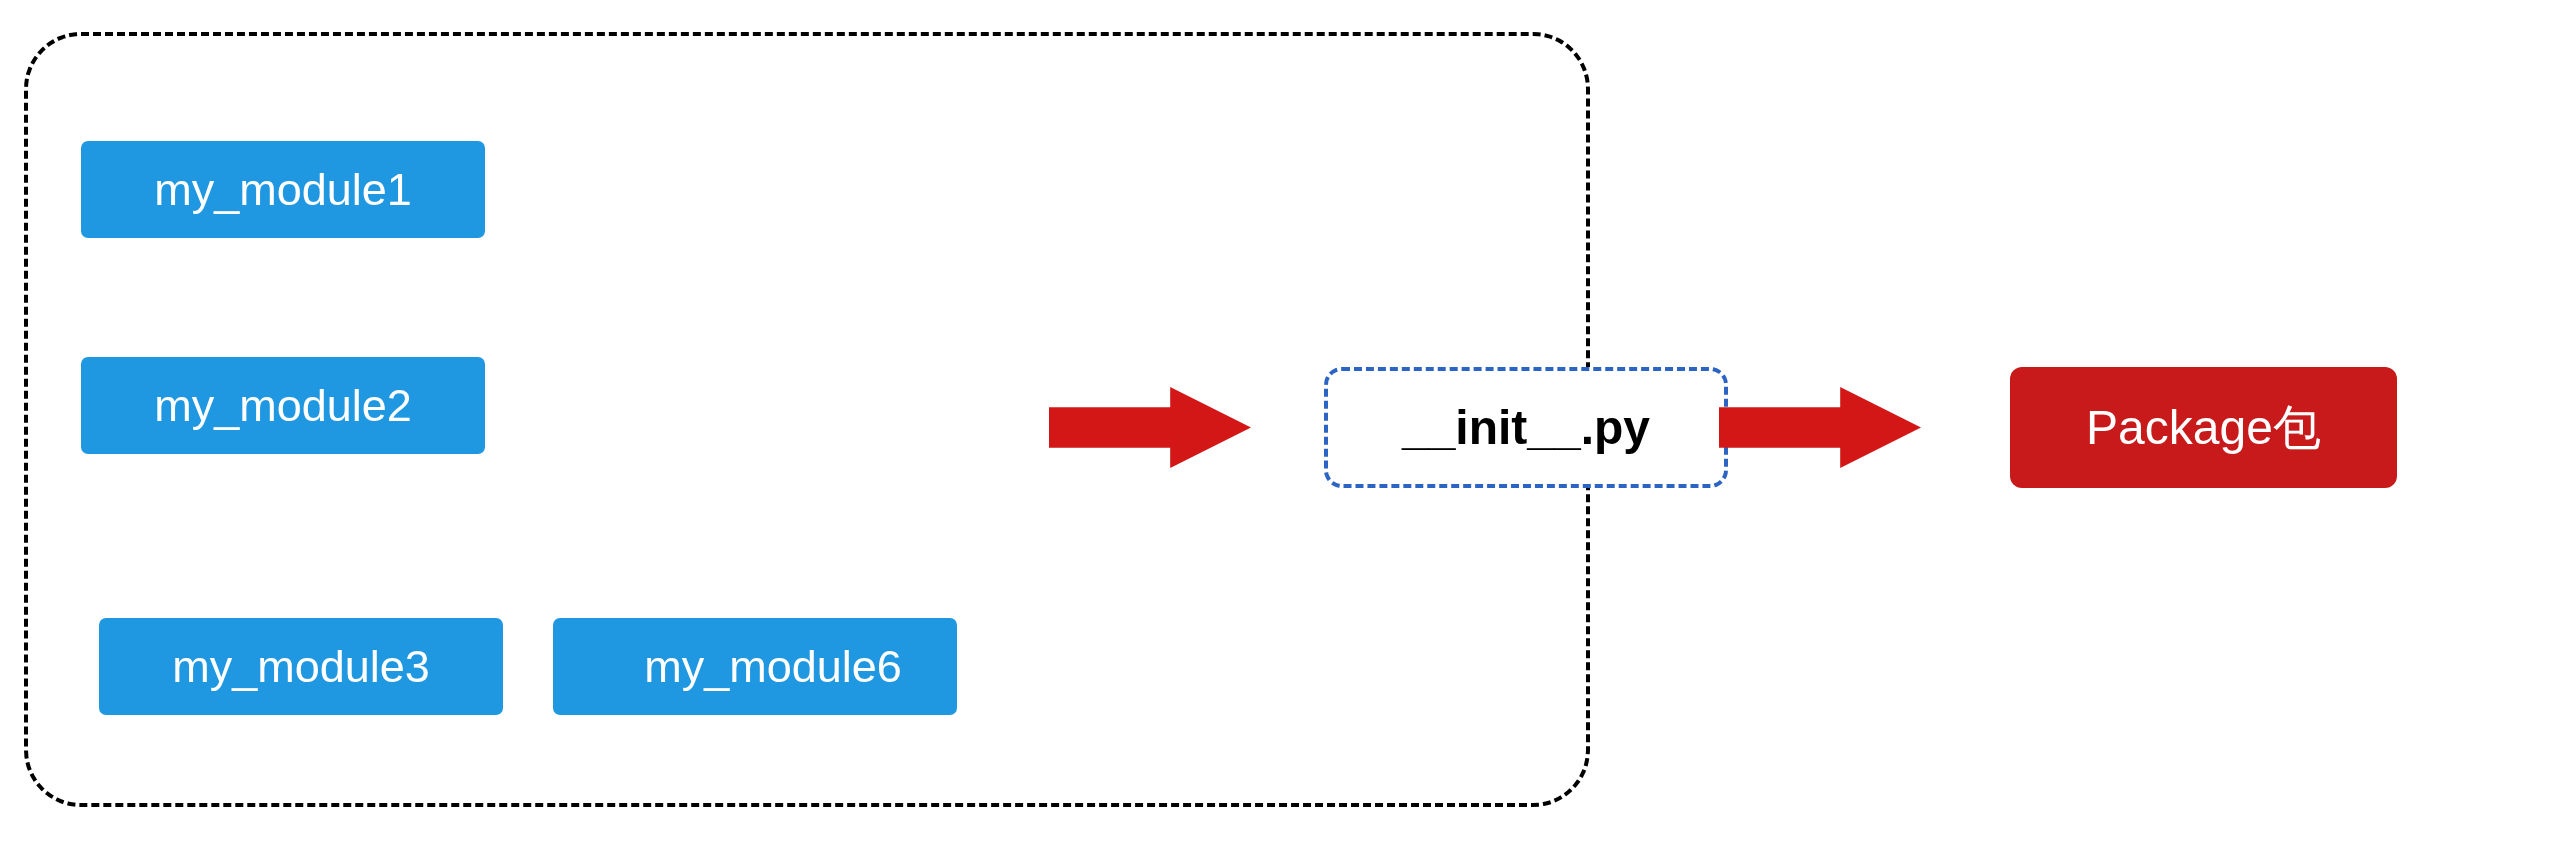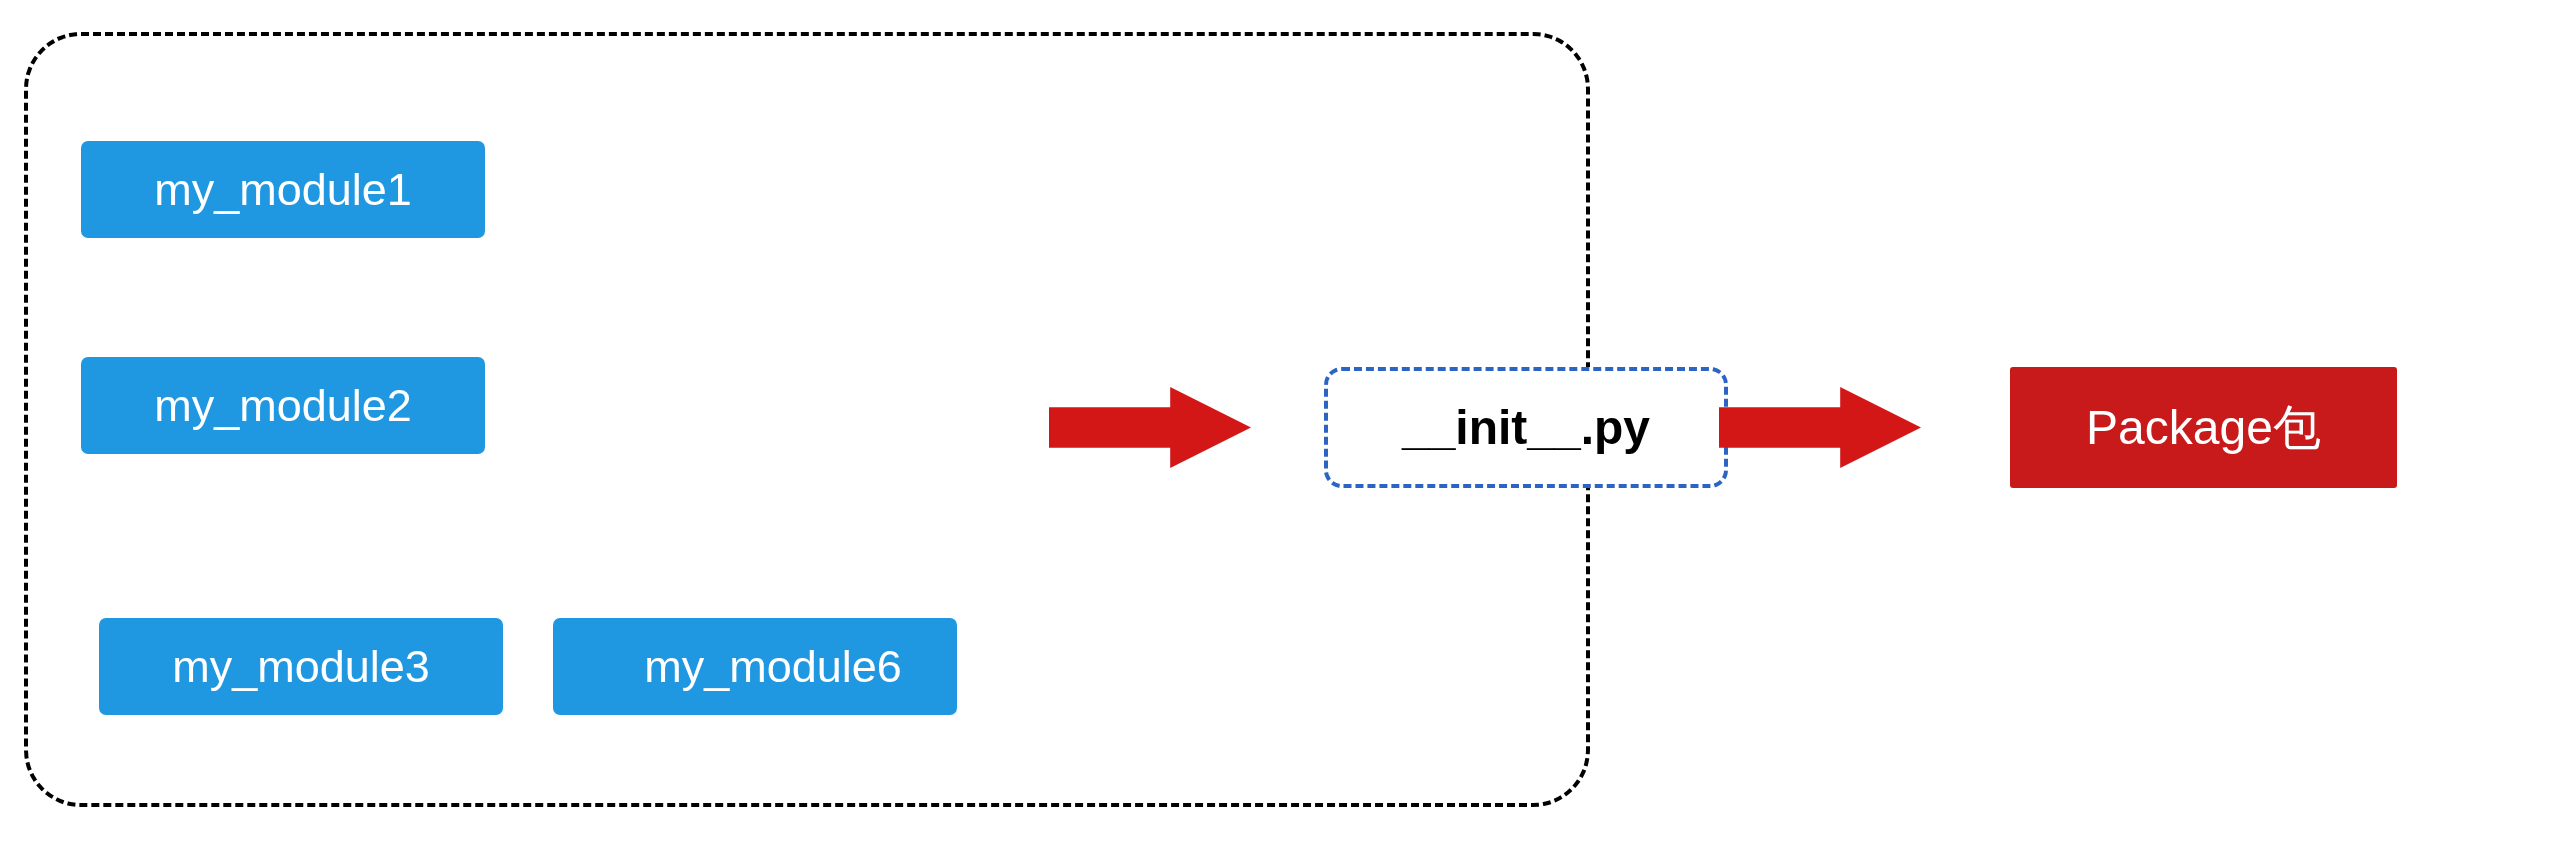--- a/index.html
+++ b/index.html
@@ -48,21 +48,21 @@
     display: flex;
     align-items: center;
     justify-content: center;
     font-weight: bold;
   }
   .package-box {
     position: absolute;
     width: 387px;
     height: 121px;
     background: #c81a1a;
-    border-radius: 3px;
+    border-radius: 12px;
     color: #ffffff;
     font-size: 48px;
     display: flex;
     align-items: center;
     justify-content: center;
   }
   .arrow {
     position: absolute;
     width: 202px;
     height: 81px;

